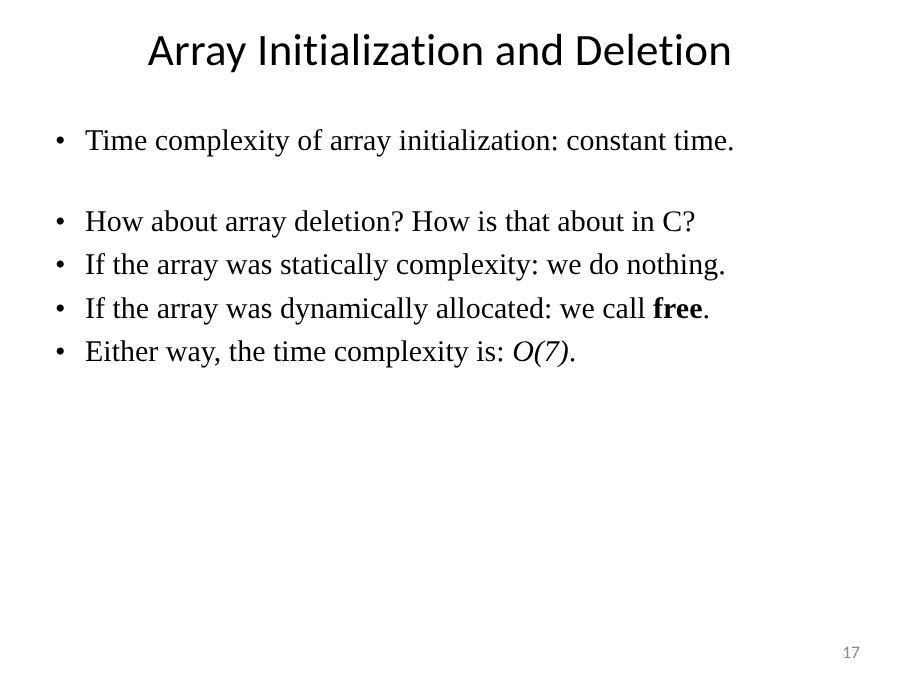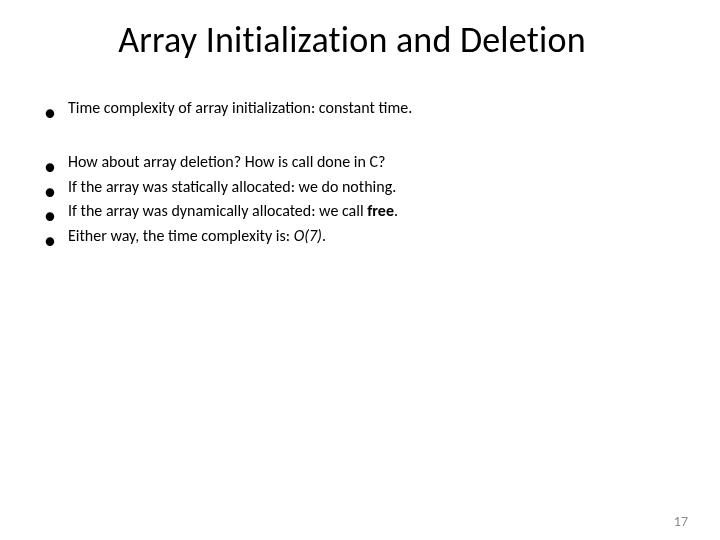--- a/index.html
+++ b/index.html
@@ -28,23 +28,24 @@
     letter-spacing: 0.2px;
   }
   ul.body {
     list-style: none;
     margin: 0;
     padding: 0;
   }
   ul.body > li {
     position: relative;
     padding-left: 28px;
-    font-size: 16px;
+    font-size: 24px;
     line-height: 1.28;
     margin: 0 0 4px 0;
+    font-family: Liberation Serif, serif;
   }
   ul.body > li::before {
     content: "•";
     position: absolute;
     left: 4px;
     top: 0;
     font-size: 24px;
     line-height: 1.28;
   }
   .gap {
@@ -67,22 +68,22 @@
 
   <h1 class="title">Array Initialization and Deletion</h1>
 
   <ul class="body">
     <li>Time complexity of array initialization: constant time.</li>
   </ul>
 
   <div class="gap"></div>
 
   <ul class="body">
-    <li>How about array deletion? How is call done in C?</li>
-    <li>If the array was statically allocated: we do nothing.</li>
+    <li>How about array deletion? How is that about in C?</li>
+    <li>If the array was statically complexity: we do nothing.</li>
     <li>
       <span>If the array was dynamically allocated: we call </span><span class="bold">free</span><span>.</span>
     </li>
     <li>
       <span>Either way, the time complexity is: </span><span class="italic">O(7)</span><span>.</span>
     </li>
   </ul>
 
   <div class="pagenum">17</div>
 </div>

